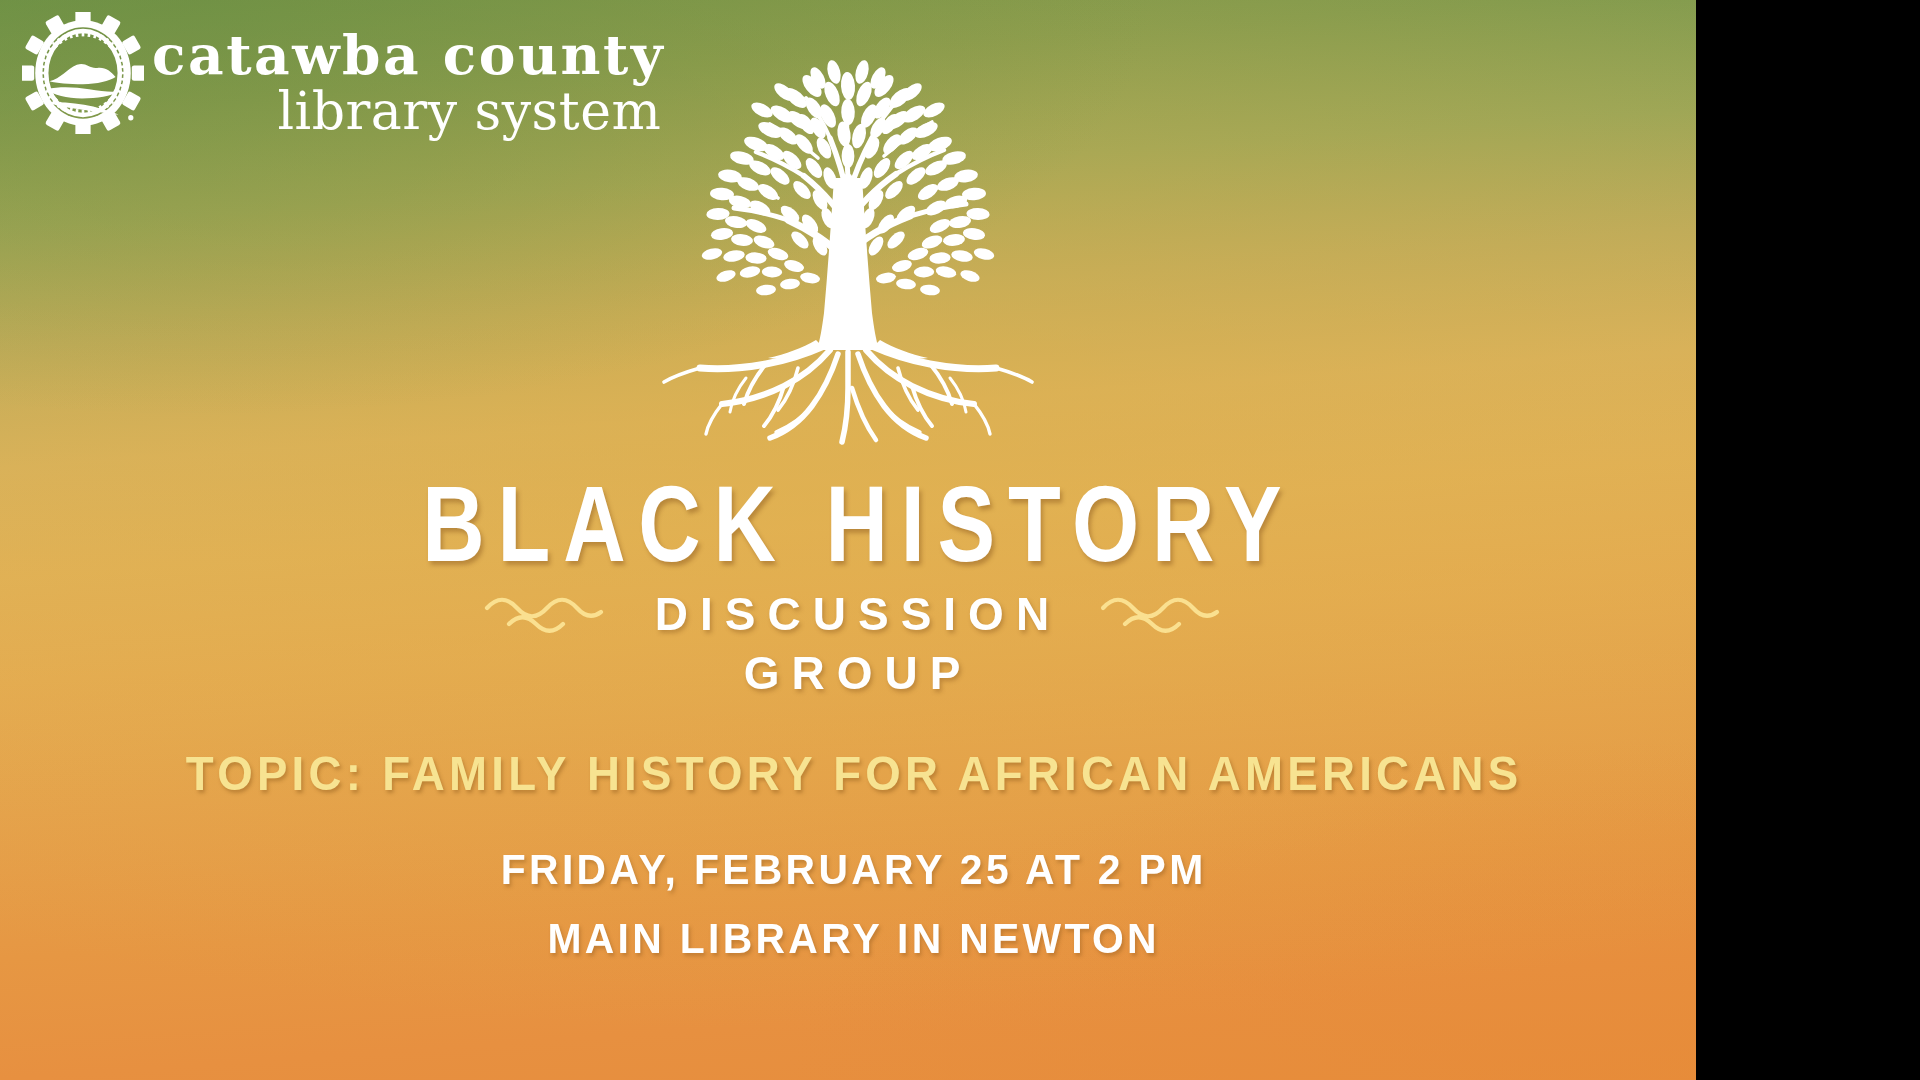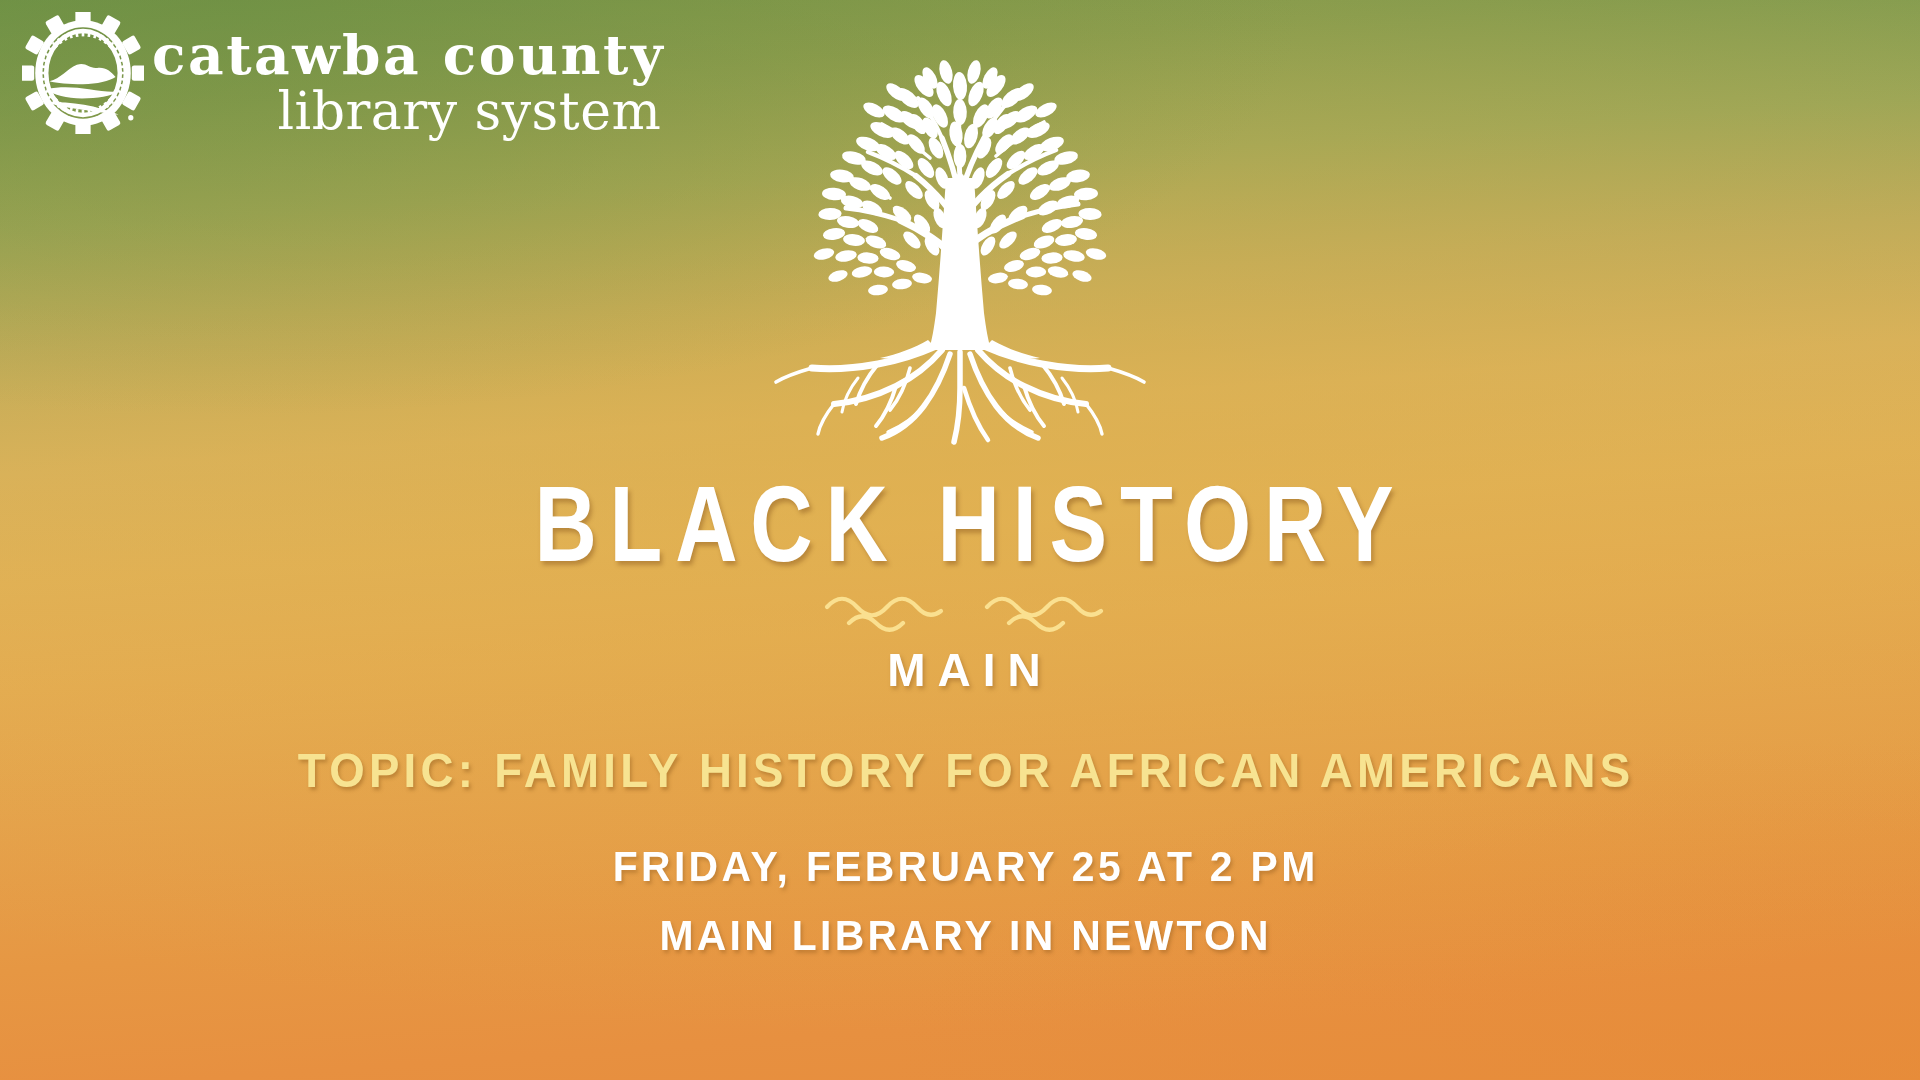--- a/index.html
+++ b/index.html
@@ -2,38 +2,39 @@
 <html><head>
 <meta charset="utf-8">
 <style>
   html, body {
     margin: 0;
     padding: 0;
     background: #000;
   }
   #poster {
     position: relative;
-    width: 1920px;
+    width: 1668px;
     height: 1080px;
     overflow: hidden;
     font-family: "Liberation Sans", sans-serif;
     background:
       radial-gradient(ellipse 150% 90% at 50% 40%, rgba(226,176,74,0.55) 0%, rgba(226,176,74,0.0) 62%),
       linear-gradient(176deg,
         #6f9348 0%,
         #7d9a4e 9%,
         #94a558 19%,
         #b8ab5d 29%,
         #d6b25e 39%,
         #e0b158 48%,
         #e4ab52 57%,
         #e5a14b 68%,
         #e69743 80%,
         #e79040 90%,
         #e78d3c 100%);
+    padding-left: 28px;
   }
   
   #poster::before {
     content: "";
     position: absolute;
     inset: 0;
     background: radial-gradient(ellipse 80% 55% at 12% 0%, rgba(104,142,66,0.55) 0%, rgba(104,142,66,0) 70%);
     pointer-events: none;
   }
   #poster::after {
@@ -547,29 +548,30 @@
 
     <div class="headline">BLACK HISTORY</div>
 
     <div class="subhead-row">
       <span class="wave">
         <svg viewBox="0 0 122 46" xmlns="http://www.w3.org/2000/svg" fill="none" stroke="#fae090" stroke-width="4.2" stroke-linecap="round">
           <path d="M4 17 C14 6 24 6 34 17 C44 28 54 28 64 17 C74 6 84 6 94 17 C102 26 110 27 118 21"></path>
           <path d="M26 33 C35 24 44 24 53 33 C62 42 71 42 80 33"></path>
         </svg>
       </span>
+      <span class="subhead">DISCUSSION</span>
       <span class="wave">
         <svg viewBox="0 0 122 46" xmlns="http://www.w3.org/2000/svg" fill="none" stroke="#fae090" stroke-width="4.2" stroke-linecap="round">
           <path d="M4 17 C14 6 24 6 34 17 C44 28 54 28 64 17 C74 6 84 6 94 17 C102 26 110 27 118 21"></path>
           <path d="M26 33 C35 24 44 24 53 33 C62 42 71 42 80 33"></path>
         </svg>
       </span>
     </div>
 
-    <div class="subhead2">MAIN</div>
+    <div class="subhead2">GROUP</div>
 
     <div class="topic">TOPIC: FAMILY HISTORY FOR AFRICAN AMERICANS</div>
 
     <div class="detail first">FRIDAY, FEBRUARY 25 AT 2 PM</div>
     <div class="detail second">MAIN LIBRARY IN NEWTON</div>
 
   </div>
 
 </div>
 

